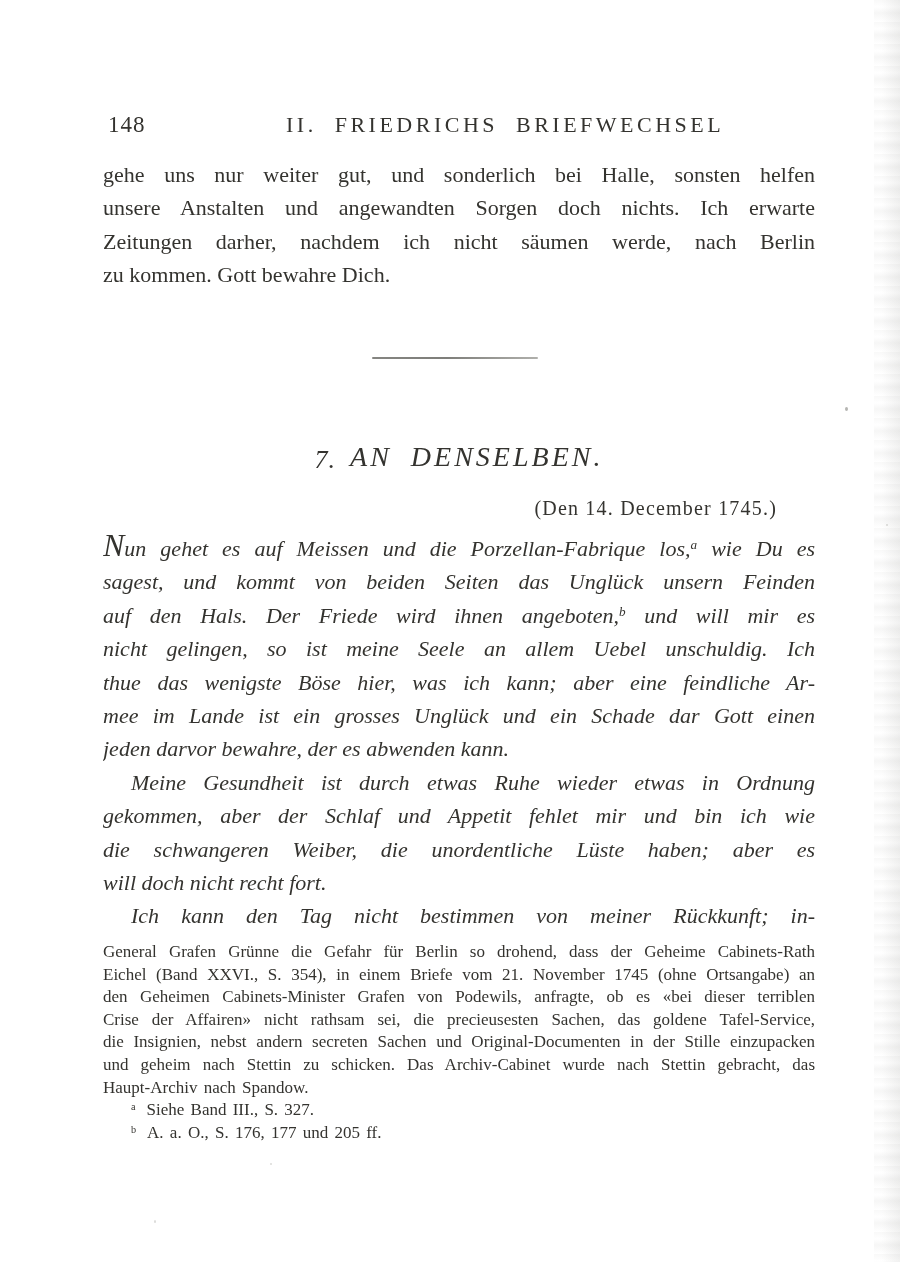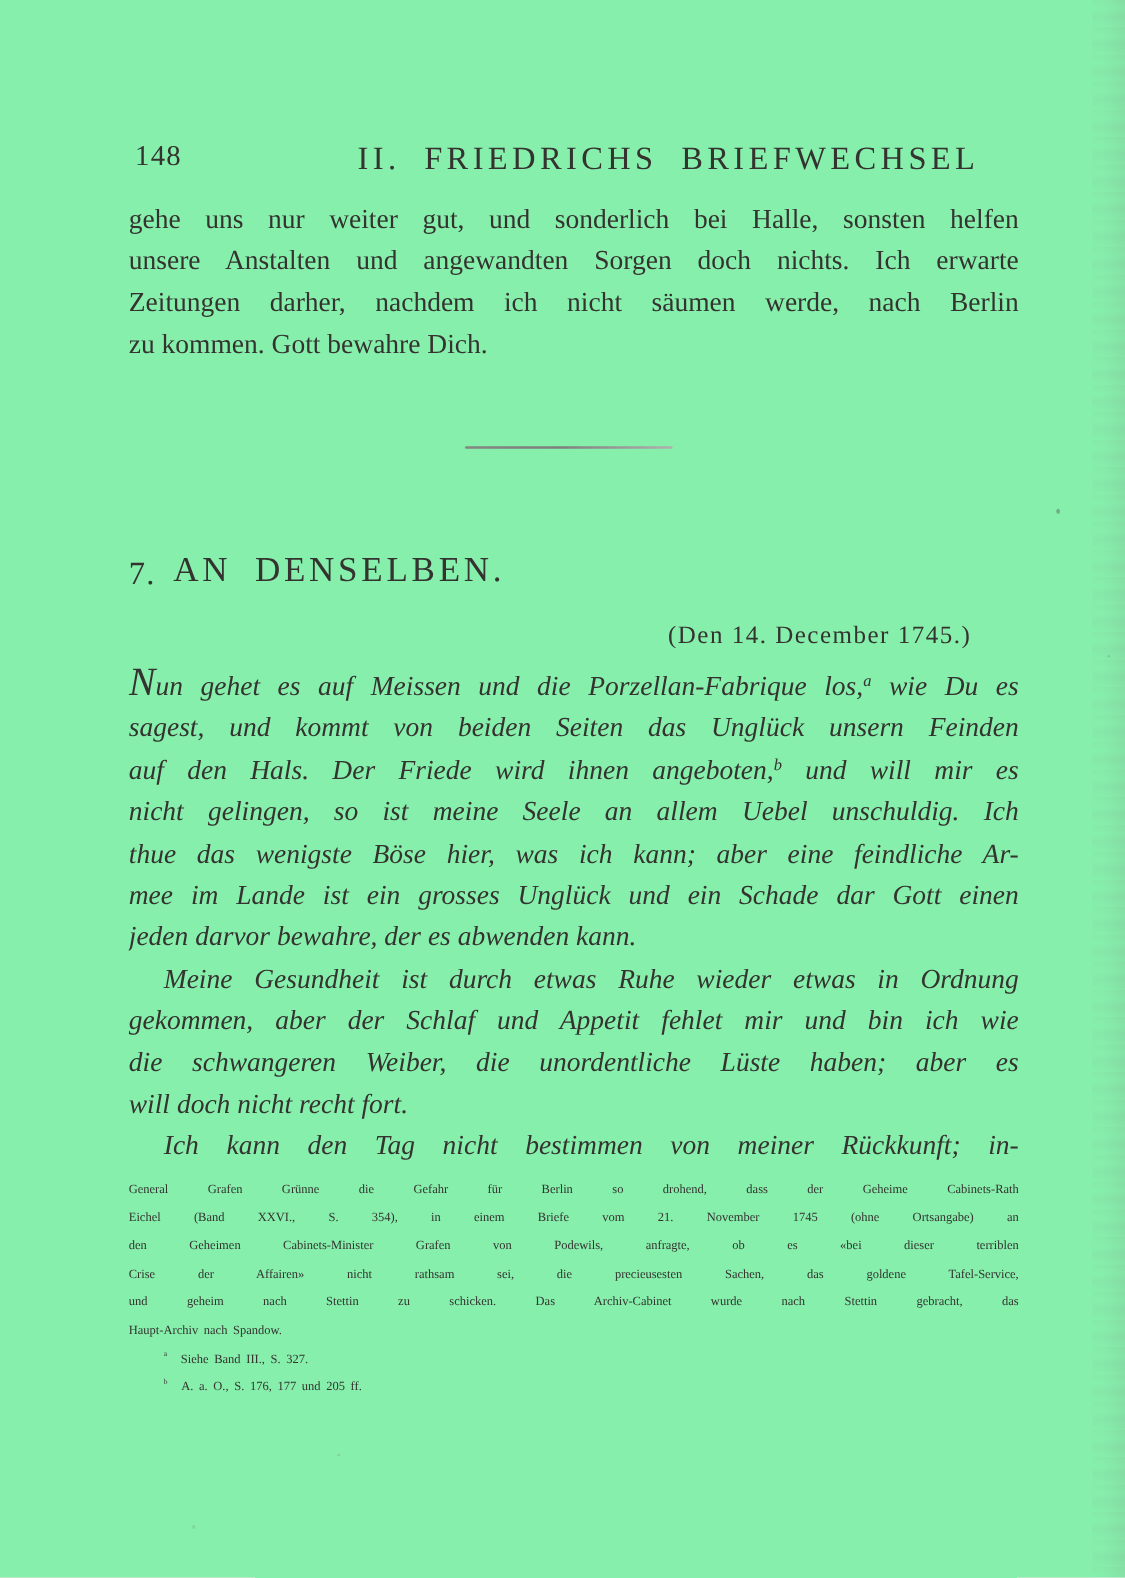--- a/index.html
+++ b/index.html
@@ -5,21 +5,21 @@
   html, body {
     margin: 0;
     padding: 0;
     background: #e8e8e4;
   }
   .page {
     position: relative;
     width: 900px;
     height: 1262px;
     margin: 0 auto;
-    background: #86efac;
+    background: #ffffff;
     overflow: hidden;
     font-family: "Liberation Serif", "DejaVu Serif", serif;
     color: #34332f;
   }
   
   .scan-edge {
     position: absolute;
     top: 0;
     right: 0;
     width: 26px;
@@ -47,21 +47,21 @@
     position: absolute;
     left: 108px;
     top: 0;
     font-size: 23px;
     letter-spacing: 1px;
   }
   .running-title {
     position: absolute;
     left: 286px;
     top: 0;
-    font-size: 26px;
+    font-size: 22px;
     letter-spacing: 3.5px;
     word-spacing: 9px;
     white-space: nowrap;
   }
 
   .text-col {
     position: absolute;
     left: 103px;
     width: 712px;
   }
@@ -98,24 +98,26 @@
     border-radius: 1px;
   }
 
   .letter-heading {
     position: absolute;
     top: 437px;
     left: 103px;
     width: 712px;
     height: 40px;
     line-height: 40px;
+    text-align: center;
     font-size: 28px;
     letter-spacing: 3px;
     word-spacing: 9px;
     white-space: nowrap;
+    font-style: italic;
   }
   .letter-heading .heading-number {
     font-size: 26px;
     letter-spacing: 1px;
     position: relative;
     top: 2px;
     margin-right: 14px;
   }
   .letter-date {
     position: absolute;
@@ -133,21 +135,21 @@
   }
   sup.note-ref {
     font-size: 0.60em;
     line-height: 0;
     vertical-align: 7px;
     letter-spacing: 0;
   }
 
   .footnotes {
     top: 941px;
-    font-size: 10px;
+    font-size: 17px;
     line-height: 22.6px;
     word-spacing: 2px;
   }
   .footnotes .line { height: 22.6px; }
   .fn-note {
     text-align: left;
     text-align-last: left;
     padding-left: 28px;
     height: 22.6px;
     overflow: hidden;
@@ -196,20 +198,21 @@
     <div class="line last">will doch nicht recht fort.</div>
 
     <div class="line indent">Ich kann den Tag nicht bestimmen von meiner Rückkunft; in-</div>
   </div>
 
   <div class="text-col footnotes">
     <div class="line">General Grafen Grünne die Gefahr für Berlin so drohend, dass der Geheime Cabinets-Rath</div>
     <div class="line">Eichel (Band XXVI., S. 354), in einem Briefe vom 21. November 1745 (ohne Ortsangabe) an</div>
     <div class="line">den Geheimen Cabinets-Minister Grafen von Podewils, anfragte, ob es «bei dieser terriblen</div>
     <div class="line">Crise der Affairen» nicht rathsam sei, die precieusesten Sachen, das goldene Tafel-Service,</div>
+    <div class="line">die Insignien, nebst andern secreten Sachen und Original-Documenten in der Stille einzupacken</div>
     <div class="line">und geheim nach Stettin zu schicken. Das Archiv-Cabinet wurde nach Stettin gebracht, das</div>
     <div class="line last">Haupt-Archiv nach Spandow.</div>
     <div class="fn-note"><sup class="note-ref">a</sup><span>Siehe Band III., S. 327.</span></div>
     <div class="fn-note"><sup class="note-ref">b</sup><span>A. a. O., S. 176, 177 und 205 ff.</span></div>
   </div>
 
   <div class="speck" style="left:845px; top:407px; width:3px; height:4px;"></div>
   <div class="speck faint" style="left:886px; top:524px; width:2px; height:2px;"></div>
   <div class="speck faint" style="left:270px; top:1163px; width:2px; height:2px;"></div>
   <div class="speck faint" style="left:154px; top:1220px; width:2px; height:3px;"></div>

